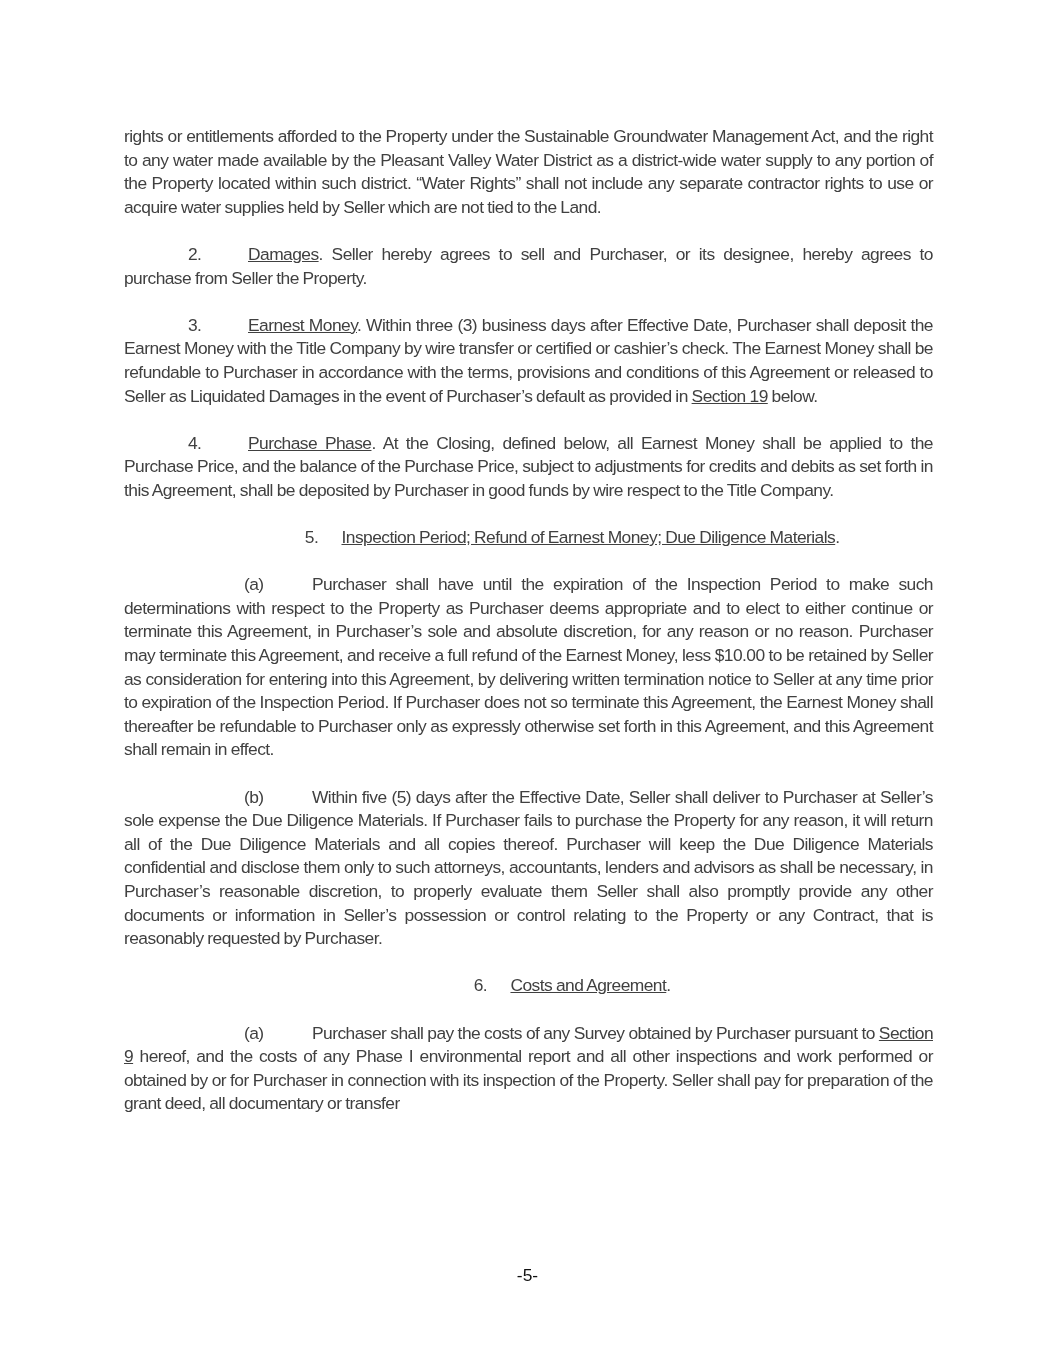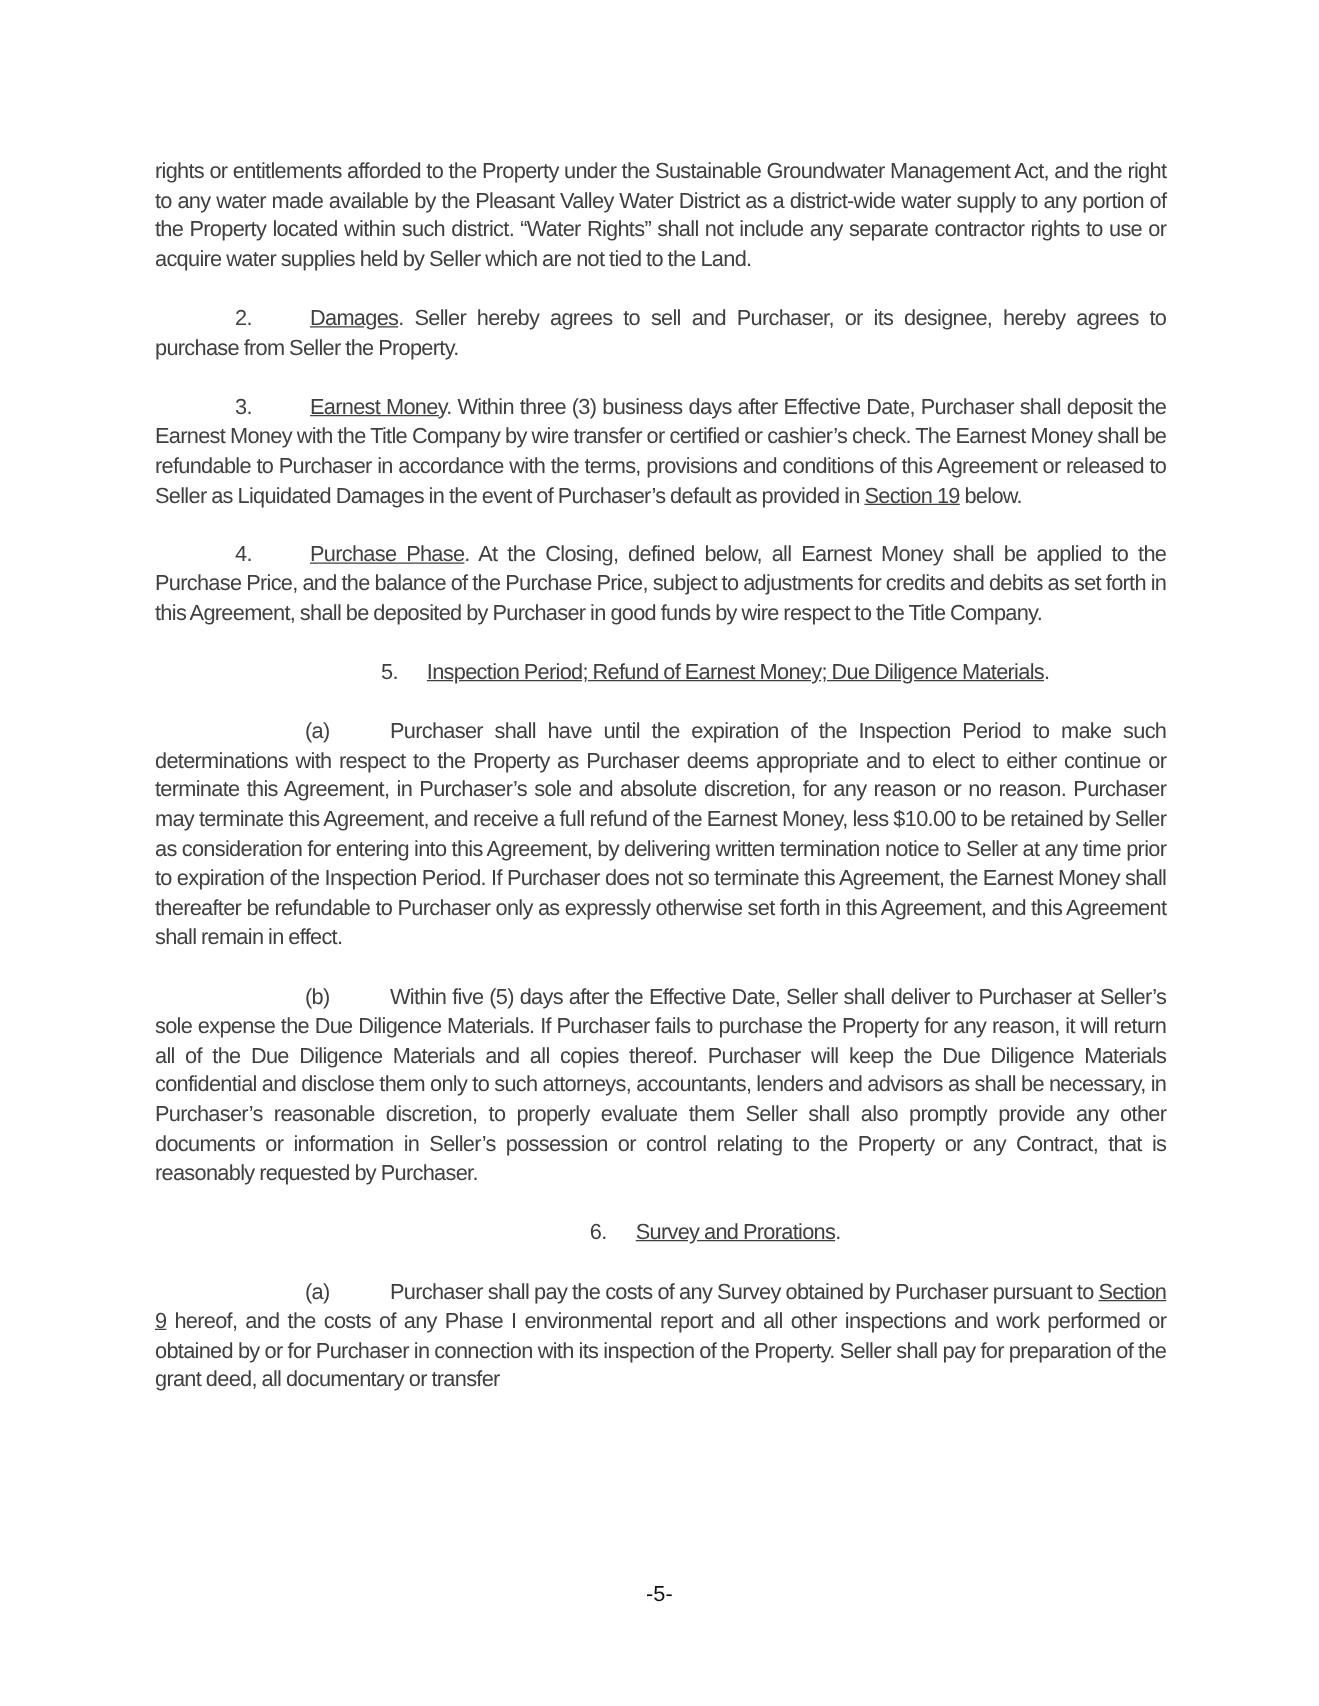--- a/index.html
+++ b/index.html
@@ -33,19 +33,19 @@
   <p class="para"><span class="num">3.</span><span class="u">Earnest Money</span><span>. Within three (3) business days after Effective Date, Purchaser shall deposit the Earnest Money with the Title Company by wire transfer or certified or cashier’s check. The Earnest Money shall be refundable to Purchaser in accordance with the terms, provisions and conditions of this Agreement or released to Seller as Liquidated Damages in the event of Purchaser’s default as provided in </span><span class="u">Section 19</span><span> below.</span></p>
 
   <p class="para"><span class="num">4.</span><span class="u">Purchase Phase</span><span>. At the Closing, defined below, all Earnest Money shall be applied to the Purchase Price, and the balance of the Purchase Price, subject to adjustments for credits and debits as set forth in this Agreement, shall be deposited by Purchaser in good funds by wire respect to the Title Company.</span></p>
 
   <p class="para heading-only"><span class="num">5.</span><span class="u">Inspection Period; Refund of Earnest Money; Due Diligence Materials</span><span>.</span></p>
 
   <p class="para"><span class="sub">(a)</span><span>Purchaser shall have until the expiration of the Inspection Period to make such determinations with respect to the Property as Purchaser deems appropriate and to elect to either continue or terminate this Agreement, in Purchaser’s sole and absolute discretion, for any reason or no reason. Purchaser may terminate this Agreement, and receive a full refund of the Earnest Money, less $10.00 to be retained by Seller as consideration for entering into this Agreement, by delivering written termination notice to Seller at any time prior to expiration of the Inspection Period. If Purchaser does not so terminate this Agreement, the Earnest Money shall thereafter be refundable to Purchaser only as expressly otherwise set forth in this Agreement, and this Agreement shall remain in effect.</span></p>
 
   <p class="para"><span class="sub">(b)</span><span>Within five (5) days after the Effective Date, Seller shall deliver to Purchaser at Seller’s sole expense the Due Diligence Materials. If Purchaser fails to purchase the Property for any reason, it will return all of the Due Diligence Materials and all copies thereof. Purchaser will keep the Due Diligence Materials confidential and disclose them only to such attorneys, accountants, lenders and advisors as shall be necessary, in Purchaser’s reasonable discretion, to properly evaluate them Seller shall also promptly provide any other documents or information in Seller’s possession or control relating to the Property or any Contract, that is reasonably requested by Purchaser.</span></p>
 
-  <p class="para heading-only"><span class="num">6.</span><span class="u">Survey and Prorations</span><span>.</span></p>
+  <p class="para heading-only"><span class="num">6.</span><span class="u">Costs and Agreement</span><span>.</span></p>
 
   <p class="para"><span class="sub">(a)</span><span>Purchaser shall pay the costs of any Survey obtained by Purchaser pursuant to </span><span class="u">Section 9</span><span> hereof, and the costs of any Phase I environmental report and all other inspections and work performed or obtained by or for Purchaser in connection with its inspection of the Property. Seller shall pay for preparation of the grant deed, all documentary or transfer</span></p>
 
 </div>
 
 <div class="footer">-5-</div>
 
 </body></html>

